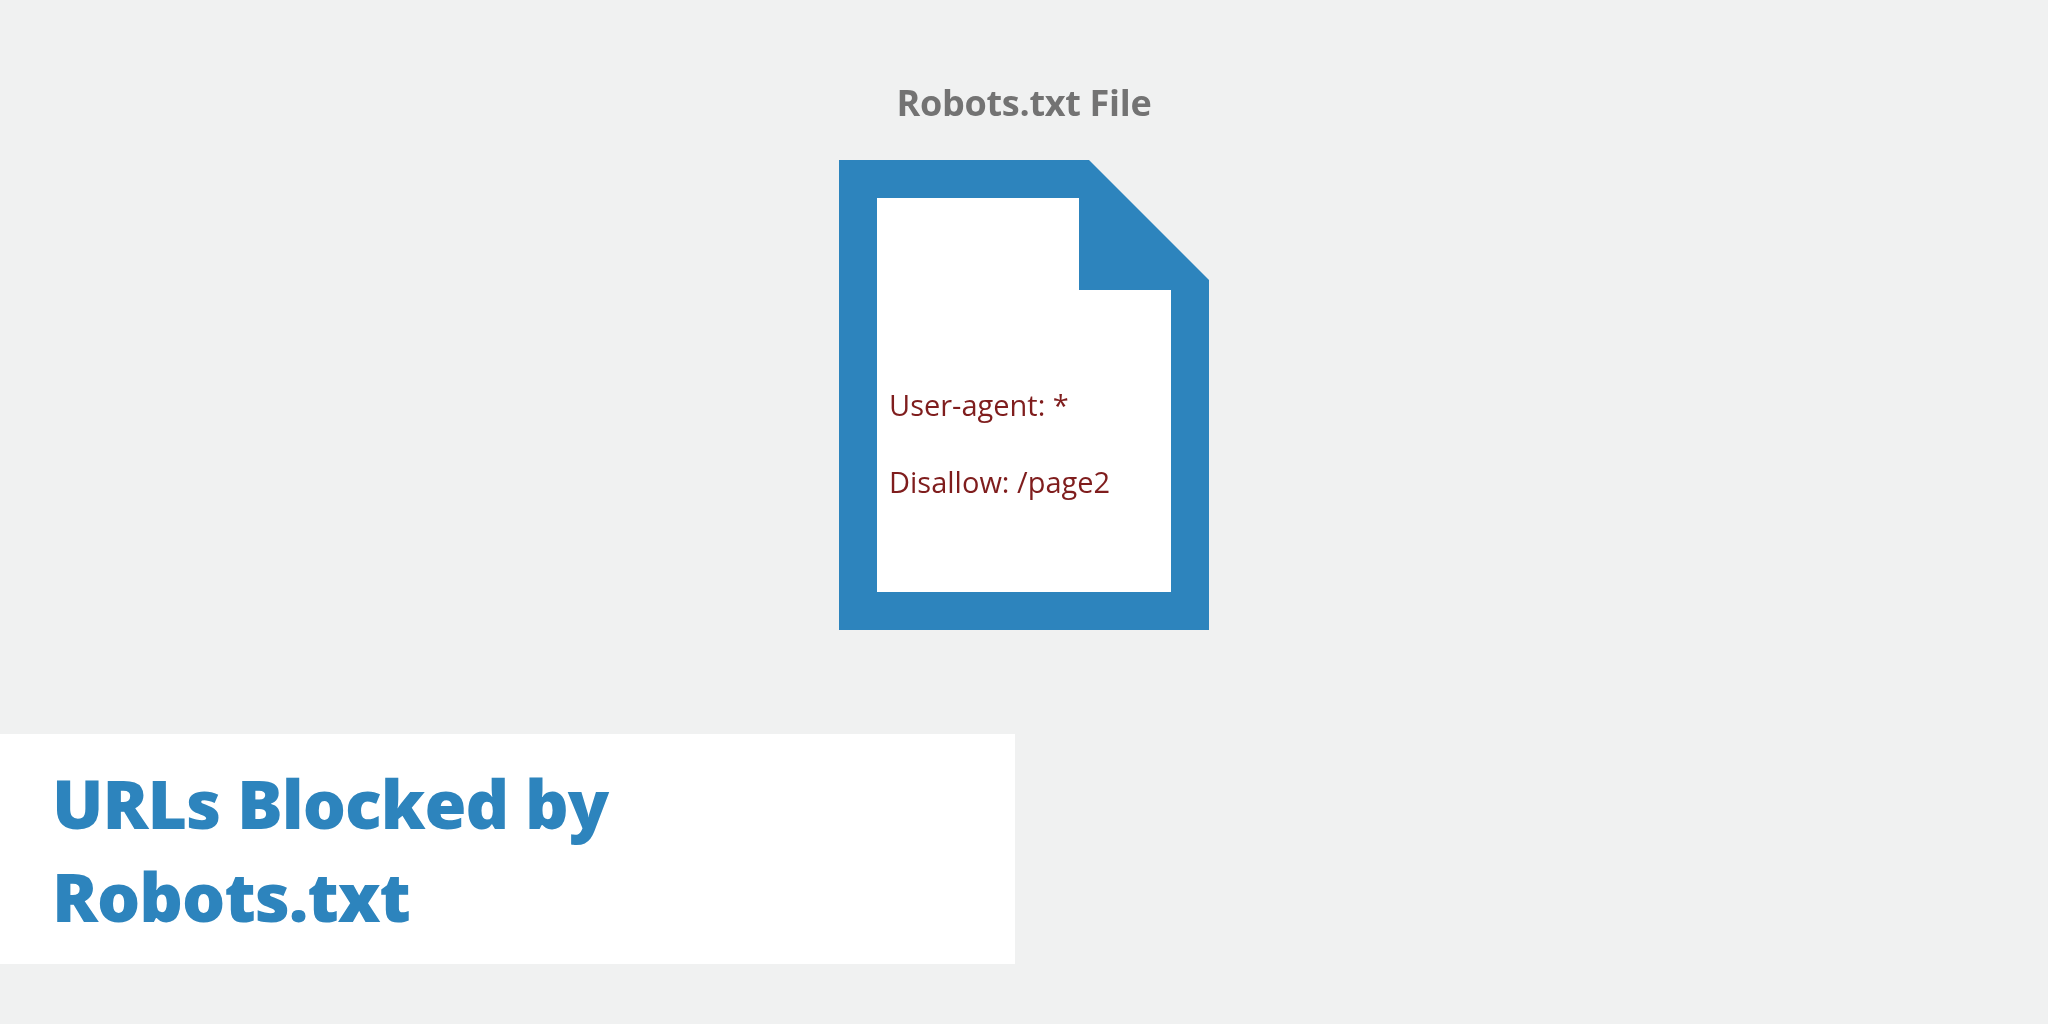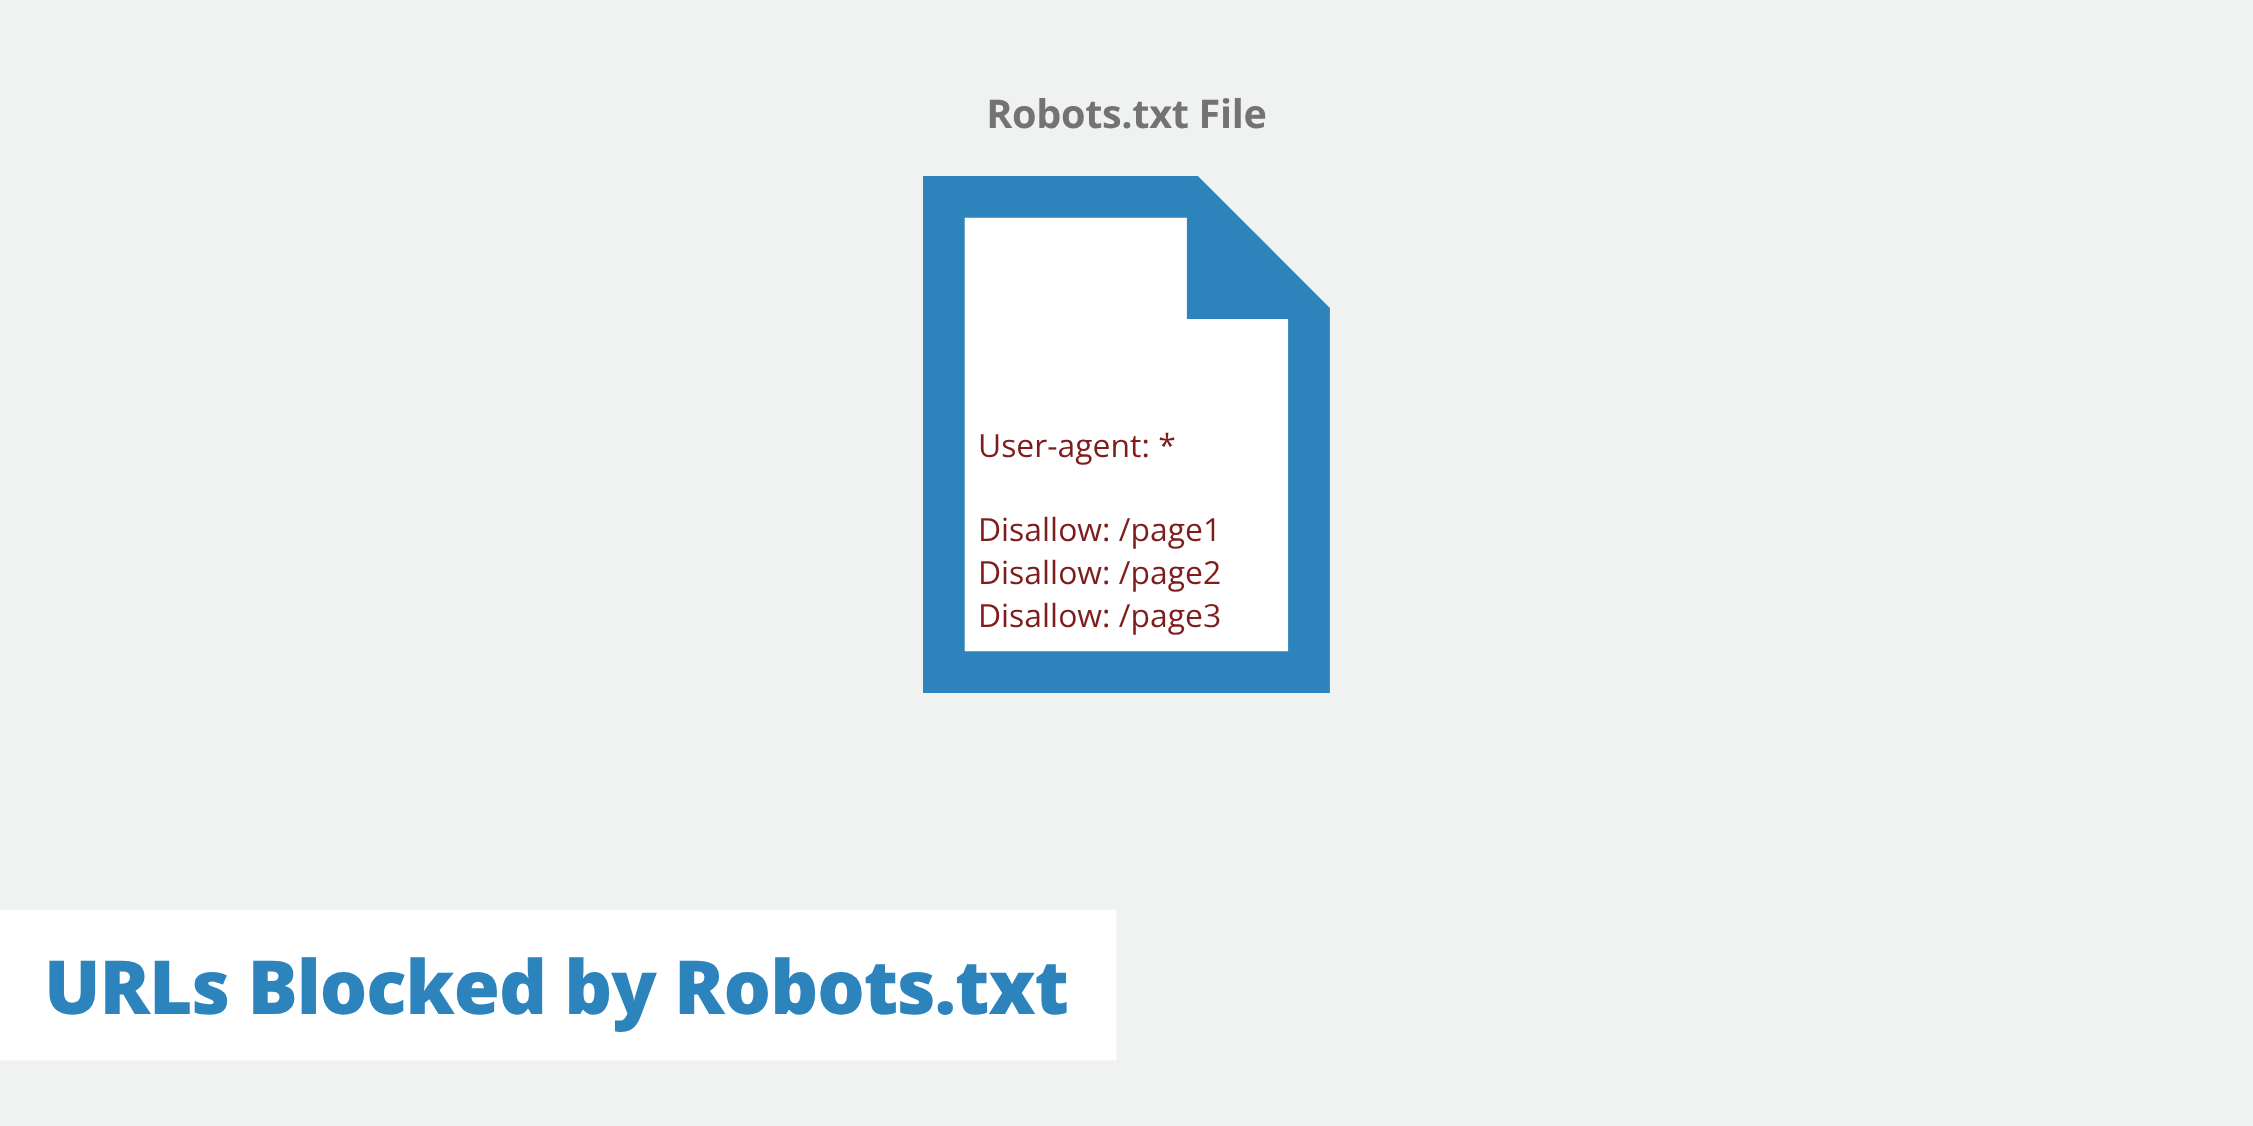--- a/index.html
+++ b/index.html
@@ -51,21 +51,21 @@
       white-space: nowrap;
     }
     .gap {
       height: 38px;
     }
     .bottom-label {
       position: absolute;
       bottom: 60px;
       left: 0;
       background: #ffffff;
-      padding: 22px 40px 22px 40px;
+      padding: 22px 40px 22px 52px;
       font-size: 68px;
       font-weight: 800;
       color: #2d84bd;
       letter-spacing: -1px;
       width: 1015px;
     }
   </style>
 </head>
 <body>
 
@@ -74,18 +74,16 @@
 <div class="file-icon">
   <svg viewBox="0 0 370 470" xmlns="http://www.w3.org/2000/svg">
     <path d="M 0 0 L 250 0 L 370 120 L 370 470 L 0 470 Z" fill="#2d84bd"></path>
     <path d="M 38 38 L 240 38 L 240 130 L 332 130 L 332 432 L 38 432 Z" fill="#ffffff"></path>
   </svg>
 </div>
 
 <div class="file-contents">
   <div class="file-body-line">User-agent: *</div>
   <div class="gap"></div>
-  <div class="file-body-line">Disallow: /page1</div>
   <div class="file-body-line">Disallow: /page2</div>
-  <div class="file-body-line">Disallow: /page3</div>
 </div>
 
 <div class="bottom-label">URLs Blocked by Robots.txt</div>
 
 </body></html>

